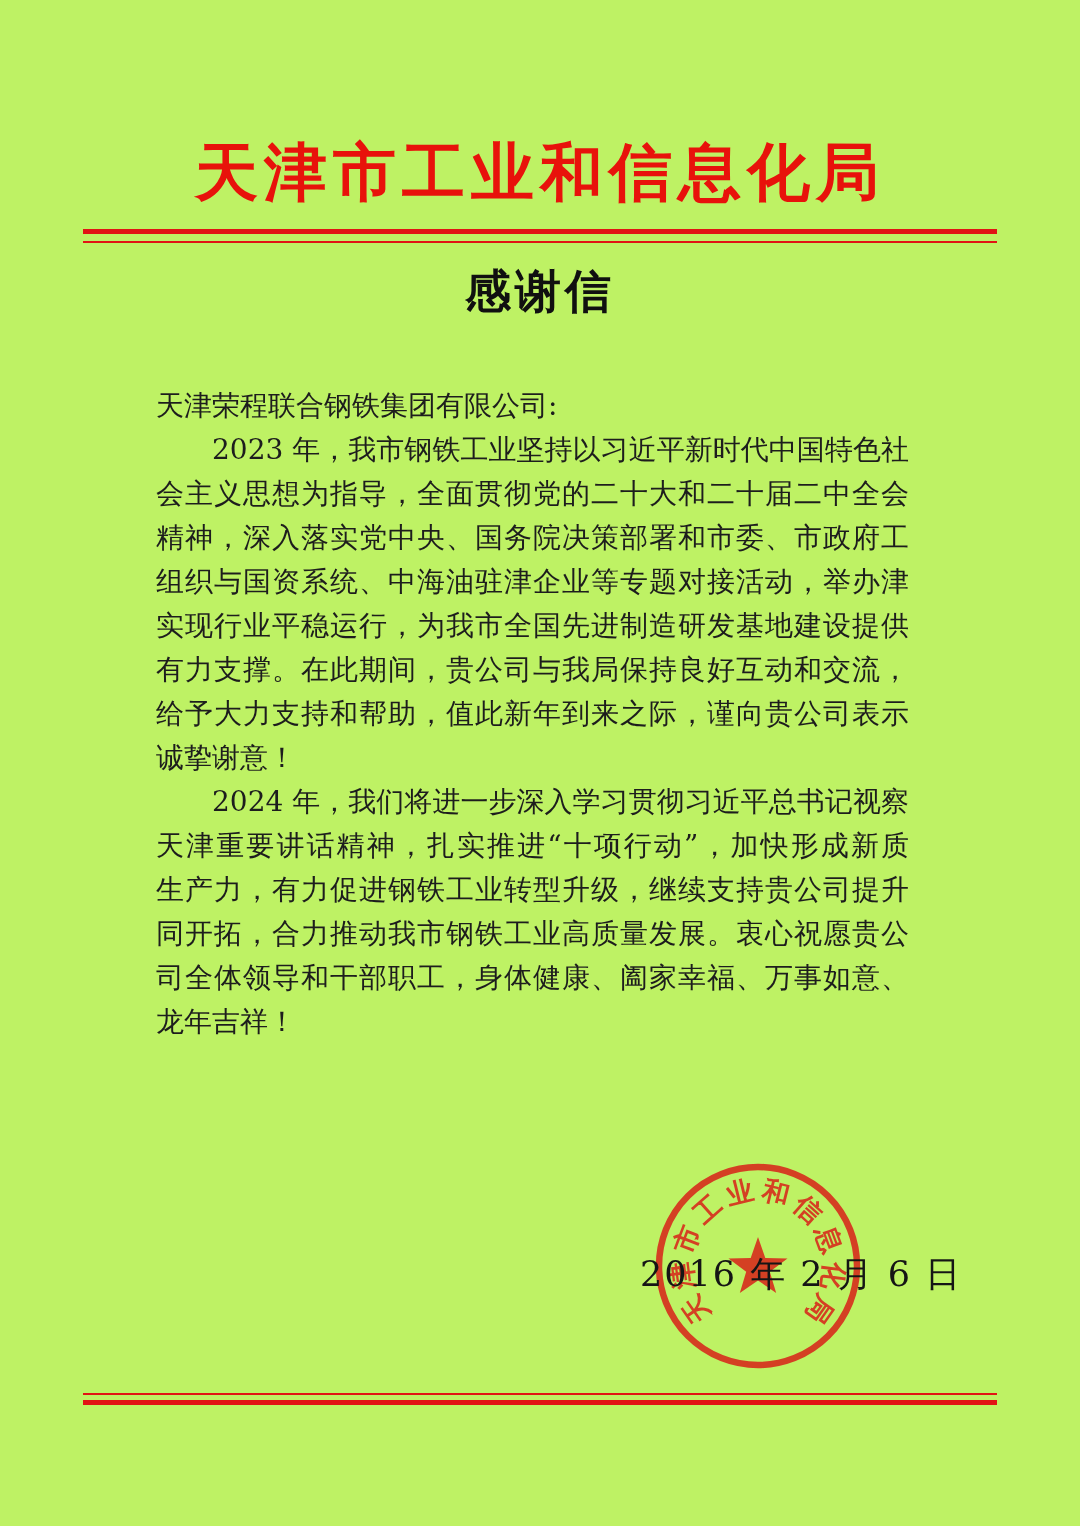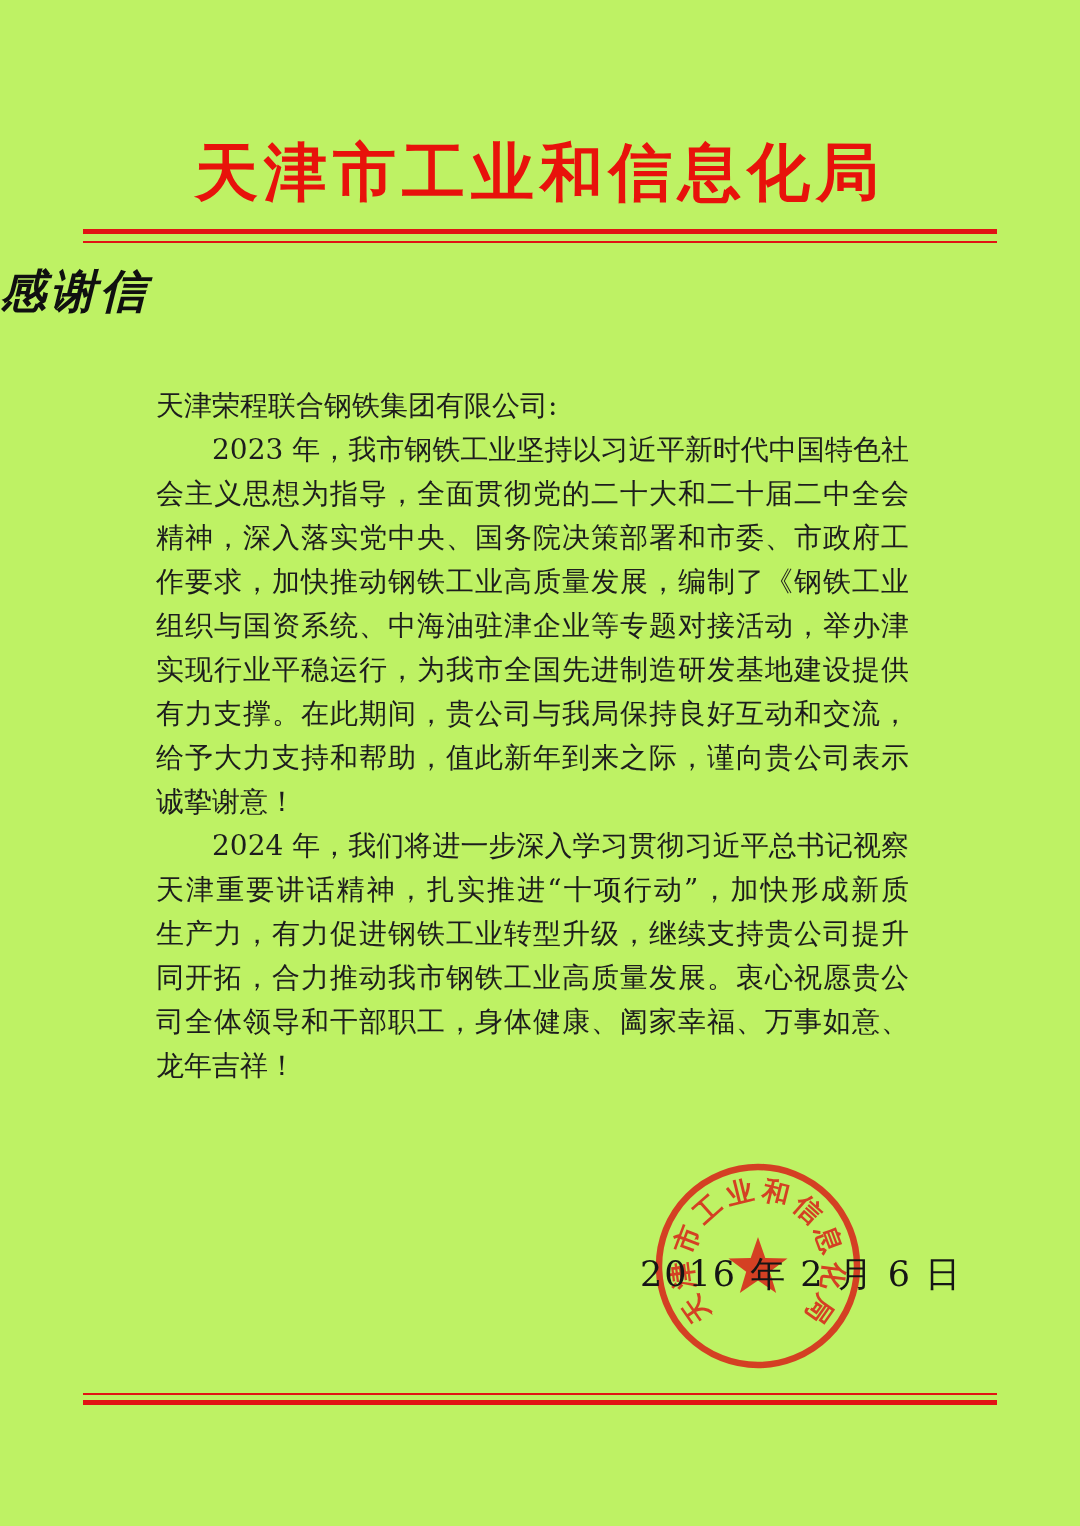--- a/index.html
+++ b/index.html
@@ -27,25 +27,25 @@
     white-space:nowrap;
   }
   .rule{position:absolute;left:83px;width:914px;background:var(--rule-red);}
   .rule-h-thick{top:229px;height:5px;}
   .rule-h-thin{top:241px;height:2px;}
   .rule-f-thin{top:1393px;height:2px;}
   .rule-f-thick{top:1400px;height:5px;}
 
   .letter-title{
     position:absolute;left:0;right:0;top:261px;
+    text-align:center;
     font-size:46px;font-weight:700;
     letter-spacing:4px;
     color:#101010;
     white-space:nowrap;
-    font-style:italic;
   }
 
   .body-block{
     position:absolute;left:147px;top:384px;width:762px;
     color:var(--ink);
   }
   .bline{
     height:44px;line-height:44px;
     font-size:28px;
     white-space:nowrap;
@@ -96,21 +96,20 @@
   <div class="rule rule-h-thick"></div>
   <div class="rule rule-h-thin"></div>
 
   <div class="letter-title">感谢信</div>
 
   <div class="body-block">
     <div class="bline">天津荣程联合钢铁集团有限公司:</div>
     <div class="bline jfull indent">2023 年，我市钢铁工业坚持以习近平新时代中国特色社</div>
     <div class="bline jfull">会主义思想为指导，全面贯彻党的二十大和二十届二中全会</div>
     <div class="bline jfull">精神，深入落实党中央、国务院决策部署和市委、市政府工</div>
-    <div class="bline jfull">作要求，加快推动钢铁工业高质量发展，编制了《钢铁工业</div>
     <div class="bline jfull">组织与国资系统、中海油驻津企业等专题对接活动，举办津</div>
     <div class="bline jfull">实现行业平稳运行，为我市全国先进制造研发基地建设提供</div>
     <div class="bline jfull">有力支撑。在此期间，贵公司与我局保持良好互动和交流，</div>
     <div class="bline jfull">给予大力支持和帮助，值此新年到来之际，谨向贵公司表示</div>
     <div class="bline">诚挚谢意！</div>
     <div class="bline jfull indent">2024 年，我们将进一步深入学习贯彻习近平总书记视察</div>
     <div class="bline jfull">天津重要讲话精神，扎实推进“十项行动”，加快形成新质</div>
     <div class="bline jfull">生产力，有力促进钢铁工业转型升级，继续支持贵公司提升</div>
     <div class="bline jfull">同开拓，合力推动我市钢铁工业高质量发展。衷心祝愿贵公</div>
     <div class="bline jfull">司全体领导和干部职工，身体健康、阖家幸福、万事如意、</div>

